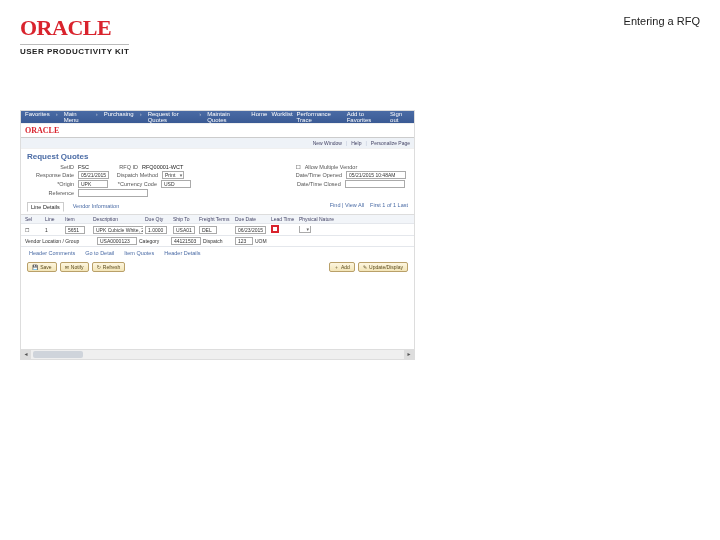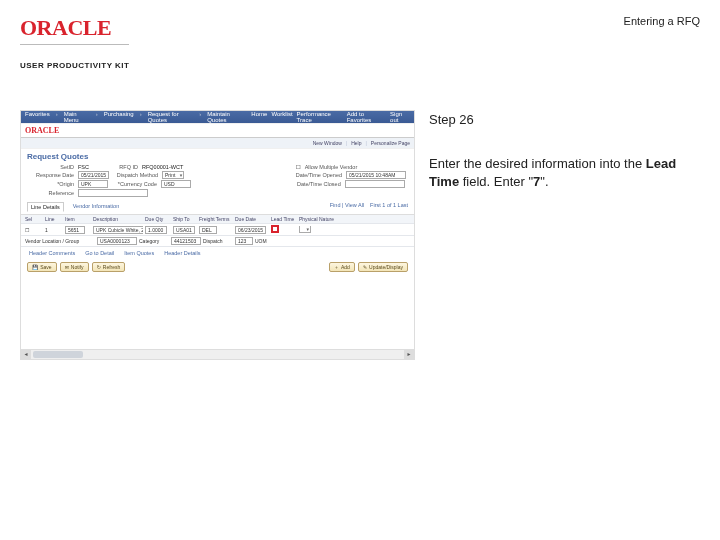--- a/index.html
+++ b/index.html
@@ -25,21 +25,21 @@
       color: #d9232d;
       letter-spacing: -0.5px;
     }
     .oracle-sub {
       font-size: 8px;
       color: #222;
       font-weight: bold;
       letter-spacing: 0.5px;
       border-top: 1px solid #bbb;
       margin-top: 3px;
-      padding-top: 16px;
+      padding-top: 2px;
     }
     .header-title { font-size: 11px; color: #222; text-align: right; }
 
     .content-wrap {
       position: absolute;
       top: 110px;
       left: 20px;
       right: 20px;
       display: flex;
       gap: 10px;
@@ -348,19 +348,13 @@
 
     <div class="scroll-h">
       <div class="scroll-btn">◂</div>
       <div class="scroll-track">
           <div class="scroll-thumb"></div>
         </div>
       <div class="scroll-btn">▸</div>
     </div>
   </div>
 
-  <div class="instr">
-    <div class="step">Step 26</div>
-    <div class="body">
-      <span>Enter the desired information into the </span><b>Lead Time</b><span> field. Enter "</span><b>7</b><span>".</span>
-    </div>
-  </div>
 </div>
 
 </body></html>

